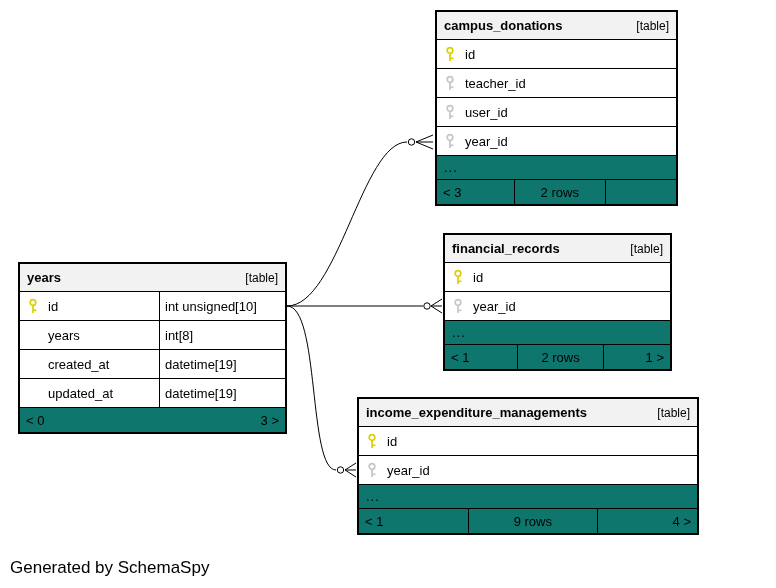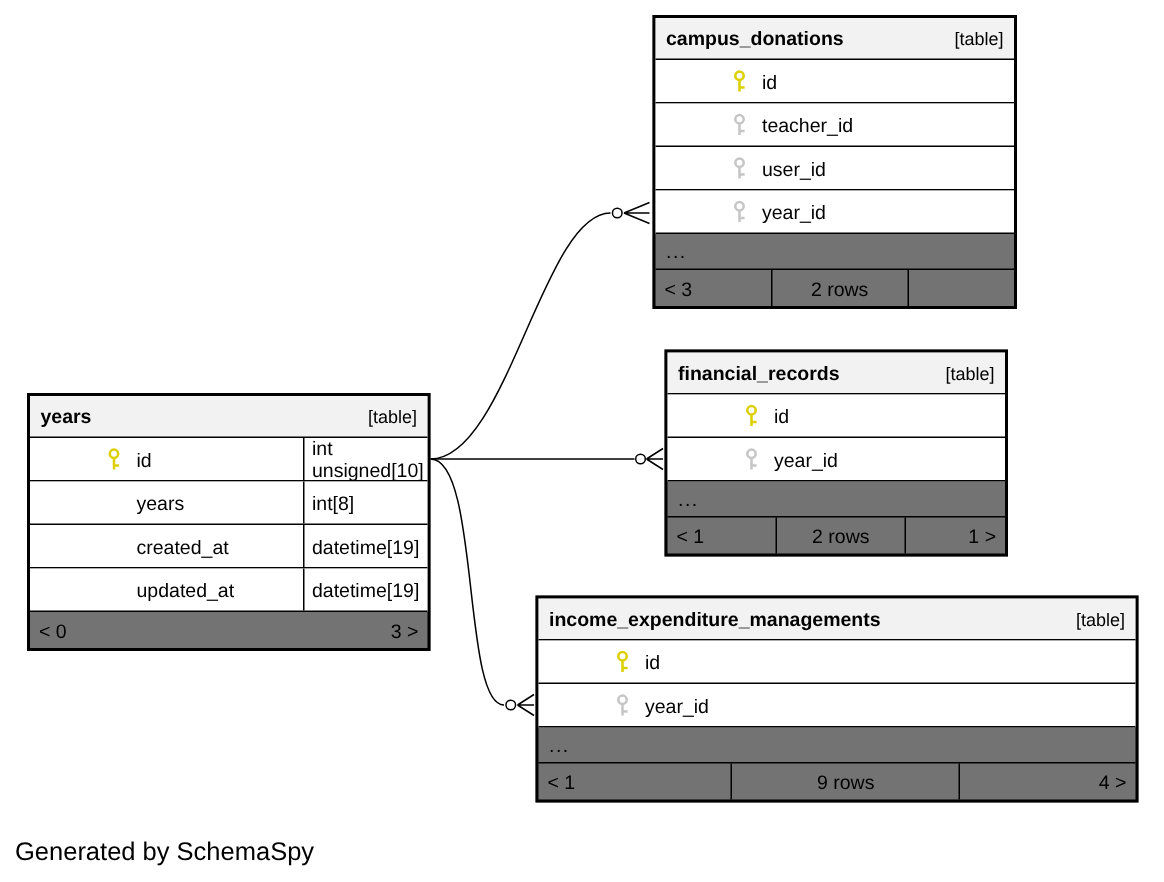--- a/index.html
+++ b/index.html
@@ -14,41 +14,40 @@
     width: 776px;
     height: 588px;
     background: #fff;
     overflow: hidden;
   }
   .connectors { position: absolute; left: 0; top: 0; }
 
   .tbl {
     position: absolute;
     border: 2px solid var(--border, #000);
-    background: #737373;
+    background: #0f766e;
   }
   .hdr {
     height: 28px;
     display: flex;
     align-items: center;
     justify-content: space-between;
     padding: 0 7px;
     background: var(--header-bg, #f2f2f2);
     border-bottom: 1px solid var(--border, #000);
   }
   .tname { font-weight: bold; }
   .tbadge { font-size: 12px; }
 
   .row {
     height: 29px;
     display: flex;
     align-items: center;
     border-bottom: 1px solid var(--border, #000);
     background: #fff;
-    padding-left: 43px;
   }
   .keycell {
     width: 26px; min-width: 26px;
     display: flex; align-items: center; justify-content: center;
   }
   .key-pk { color: var(--primary-key, #ddd000); }
   .key-fk { color: var(--foreign-key, #c6c6c6); }
   .cname { padding-left: 2px; }
 
   .namecell { width: 139px; min-width: 139px; display: flex; align-items: center; align-self: stretch; }
@@ -218,21 +217,21 @@
         <span class="cname">updated_at</span>
       </span>
       <span class="typecell">datetime[19]</span>
     </div>
     <div class="ftr">
       <span class="fcell l">&lt; 0</span>
       <span class="fcell r">3 &gt;</span>
     </div>
   </div>
 
-  <div class="tbl" style="left:357px;top:397px;width:402px">
+  <div class="tbl" style="left:357px;top:397px;width:342px">
     <div class="hdr">
       <span class="tname">income_expenditure_managements</span>
       <span class="tbadge">[table]</span>
     </div>
     <div class="row">
       <span class="keycell key-pk">
           <svg width="10" height="16">
             <use href="#key-icon"></use>
           </svg>
         </span>

